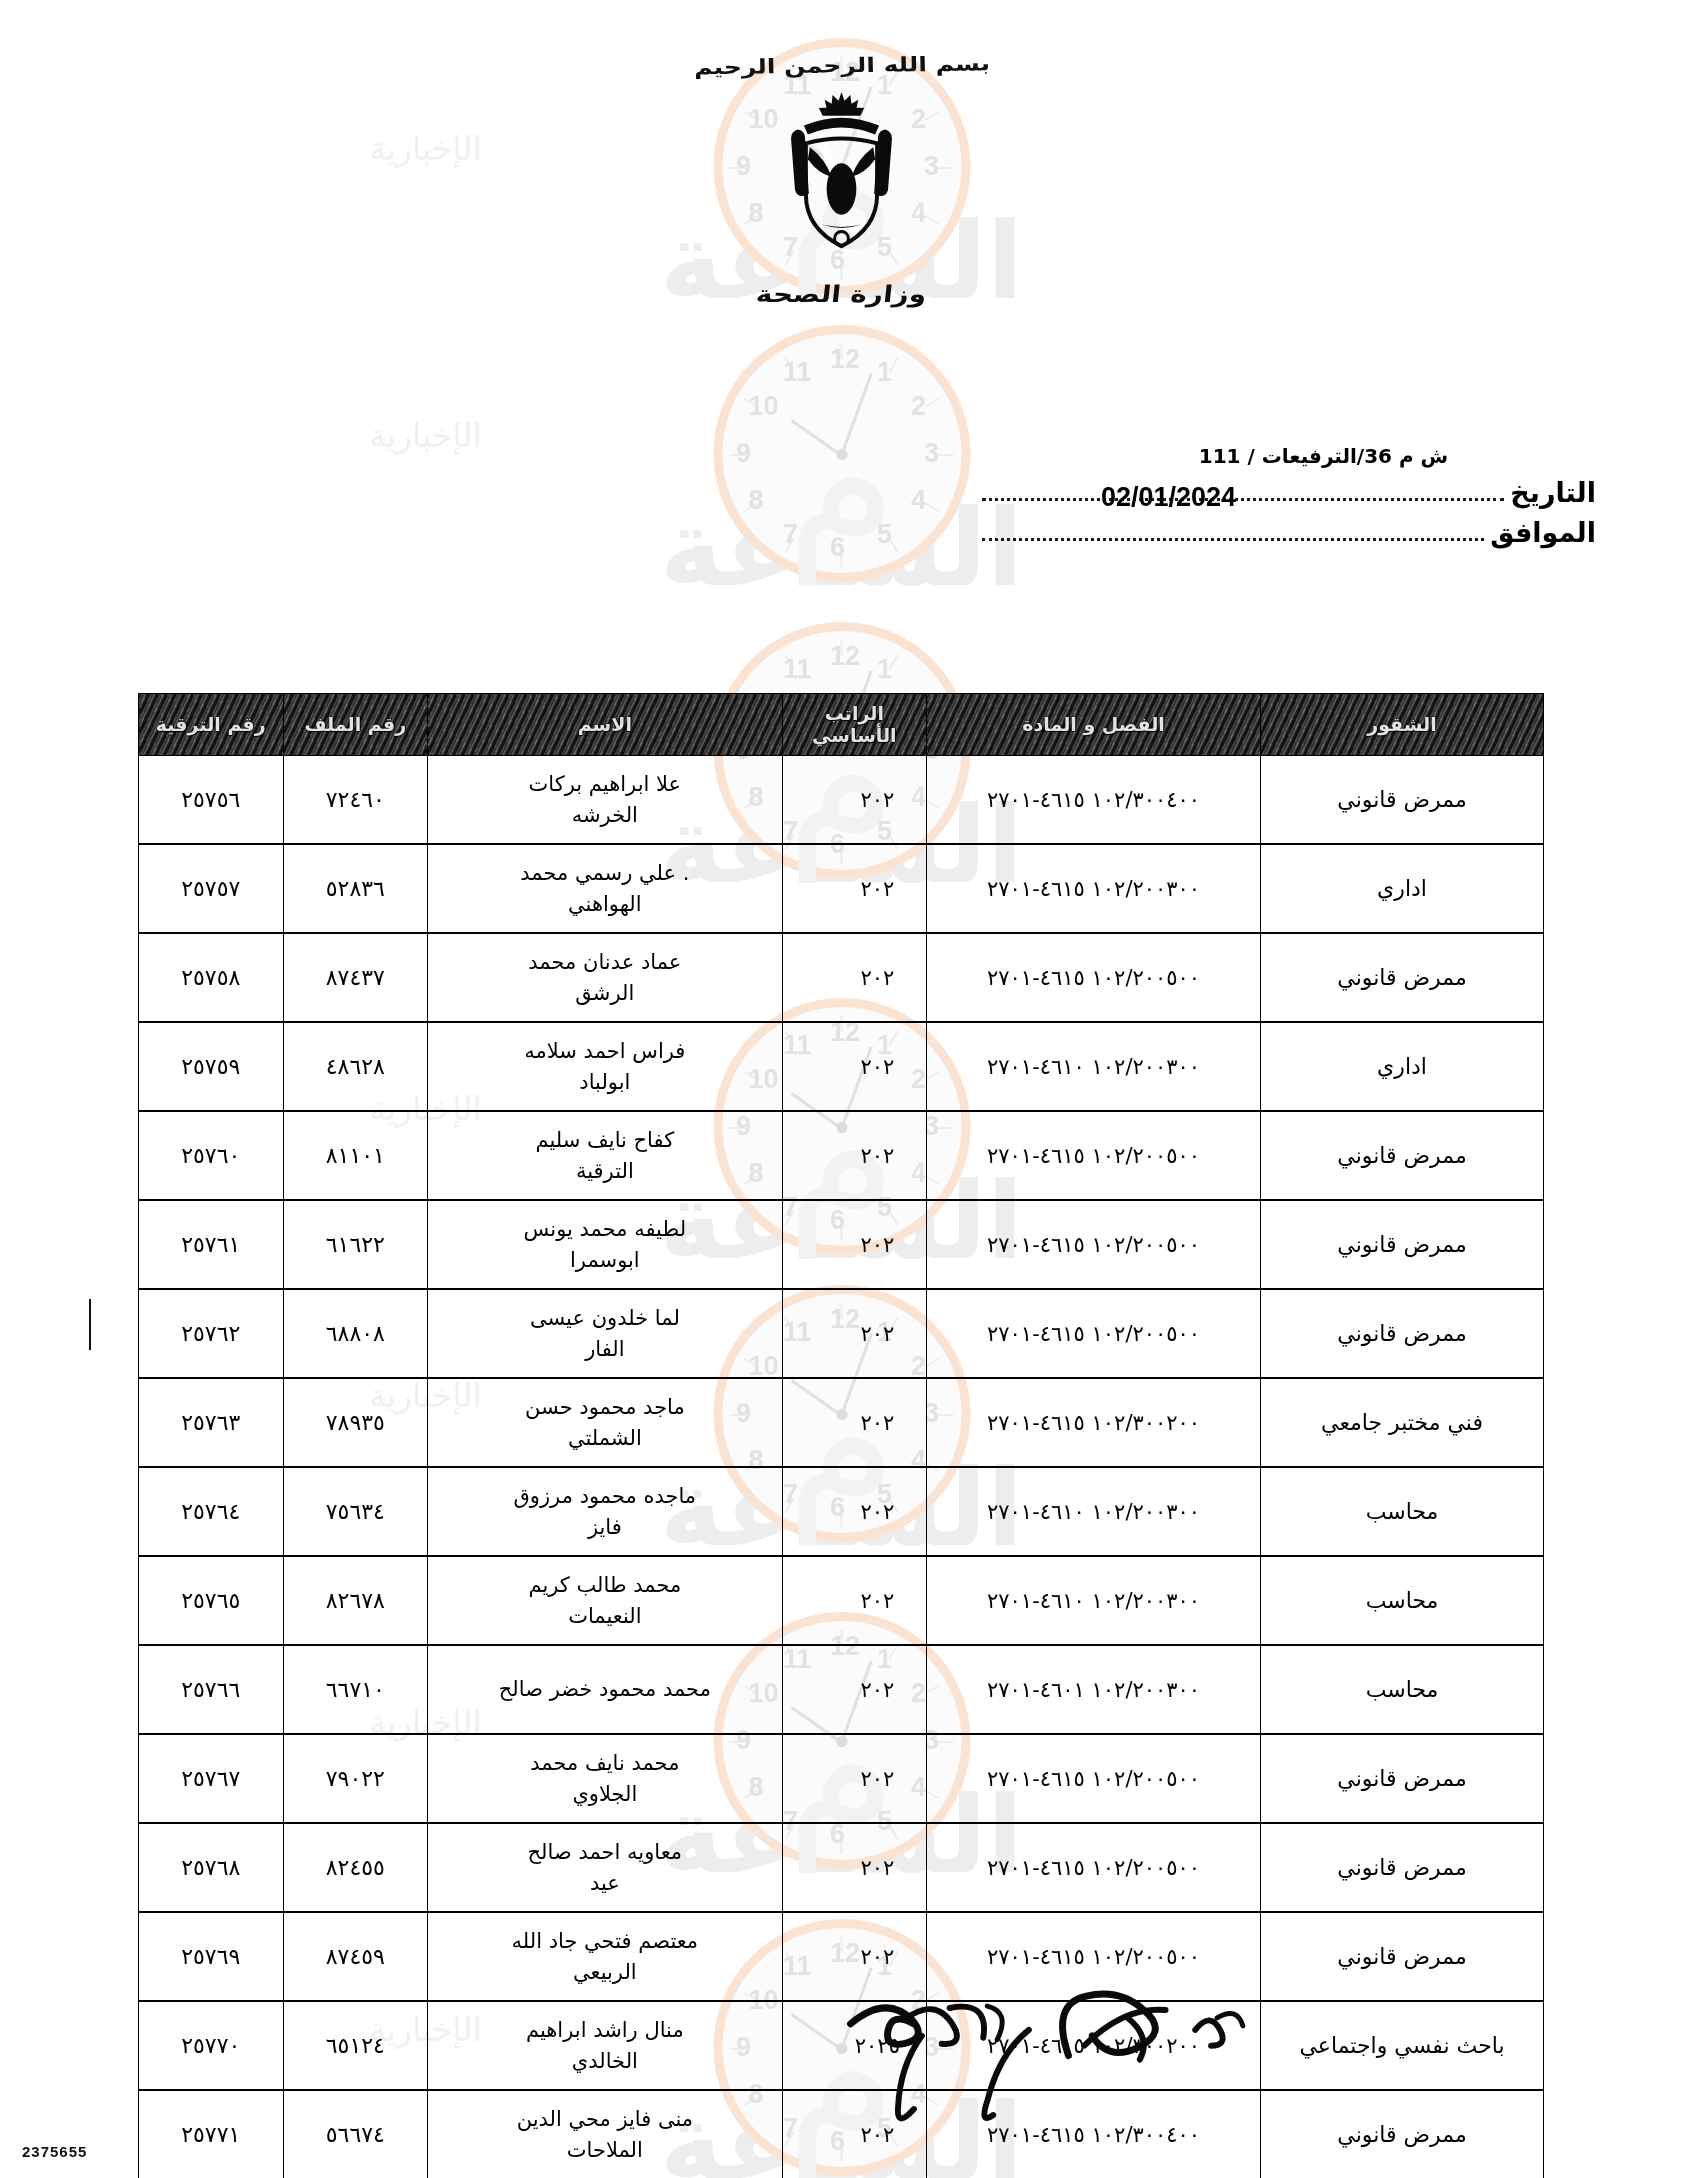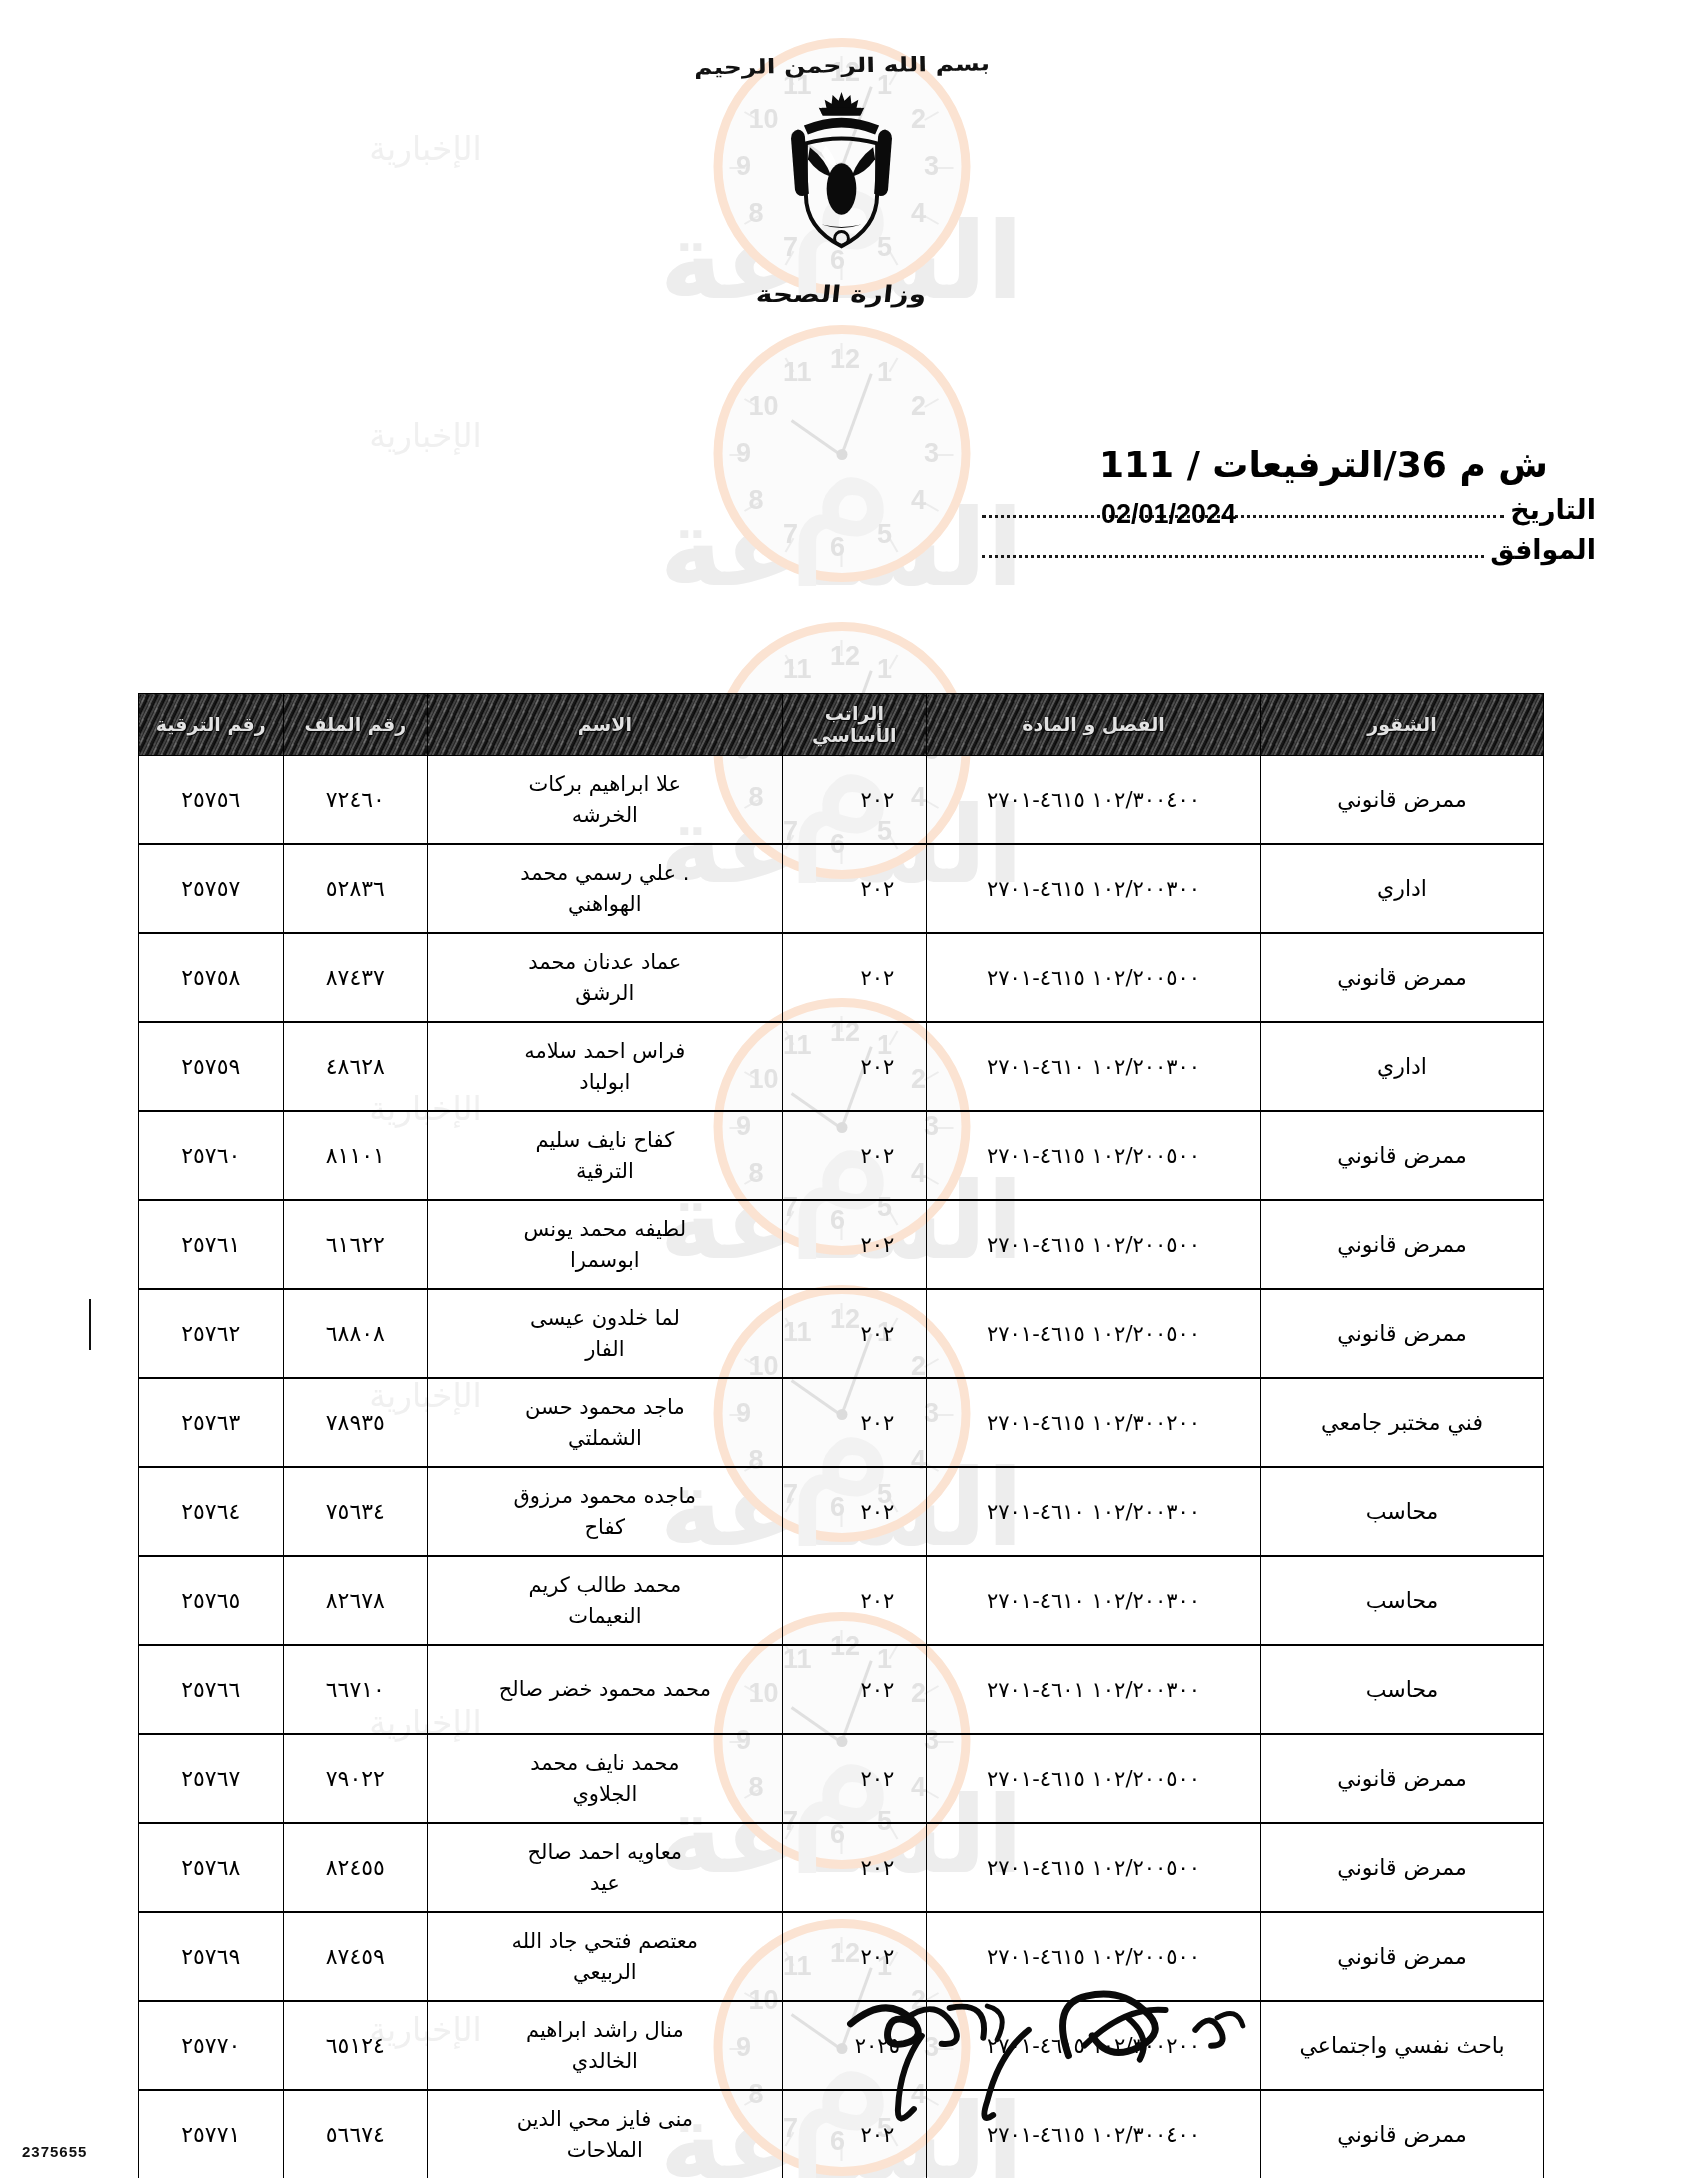--- a/index.html
+++ b/index.html
@@ -148,21 +148,21 @@
   
   .meta {
     position: absolute;
     top: 444px;
     right: 87px;
     width: 614px;
     z-index: 3;
     text-align: right;
   }
   .meta-ref {
-    font-size: 36px;
+    font-size: 20px;
     font-weight: bold;
     text-align: center;
     padding-left: 69px;
     font-family: "DejaVu Sans", sans-serif;
     margin-bottom: 2px;
   }
   .meta-row {
     display: flex;
     align-items: flex-end;
     justify-content: flex-start;
@@ -708,21 +708,21 @@
           </td>
           <td class="c-file">٧٨٩٣٥</td>
           <td class="c-promo">٢٥٧٦٣</td>
         </tr>
         <tr>
           <td class="c-job">محاسب</td>
           <td class="c-code"><span class="code-inner">١٠٢/٢٠٠٣٠٠  ٤٦١٠-٢٧٠١</span></td>
           <td class="c-salary">٢٠٢</td>
           <td class="c-name">
             <span class="ln1">ماجده محمود مرزوق</span>
-            <span class="ln2">كفاح</span>
+            <span class="ln2">فايز</span>
           </td>
           <td class="c-file">٧٥٦٣٤</td>
           <td class="c-promo">٢٥٧٦٤</td>
         </tr>
         <tr>
           <td class="c-job">محاسب</td>
           <td class="c-code"><span class="code-inner">١٠٢/٢٠٠٣٠٠  ٤٦١٠-٢٧٠١</span></td>
           <td class="c-salary">٢٠٢</td>
           <td class="c-name">
             <span class="ln1">محمد طالب كريم</span>

